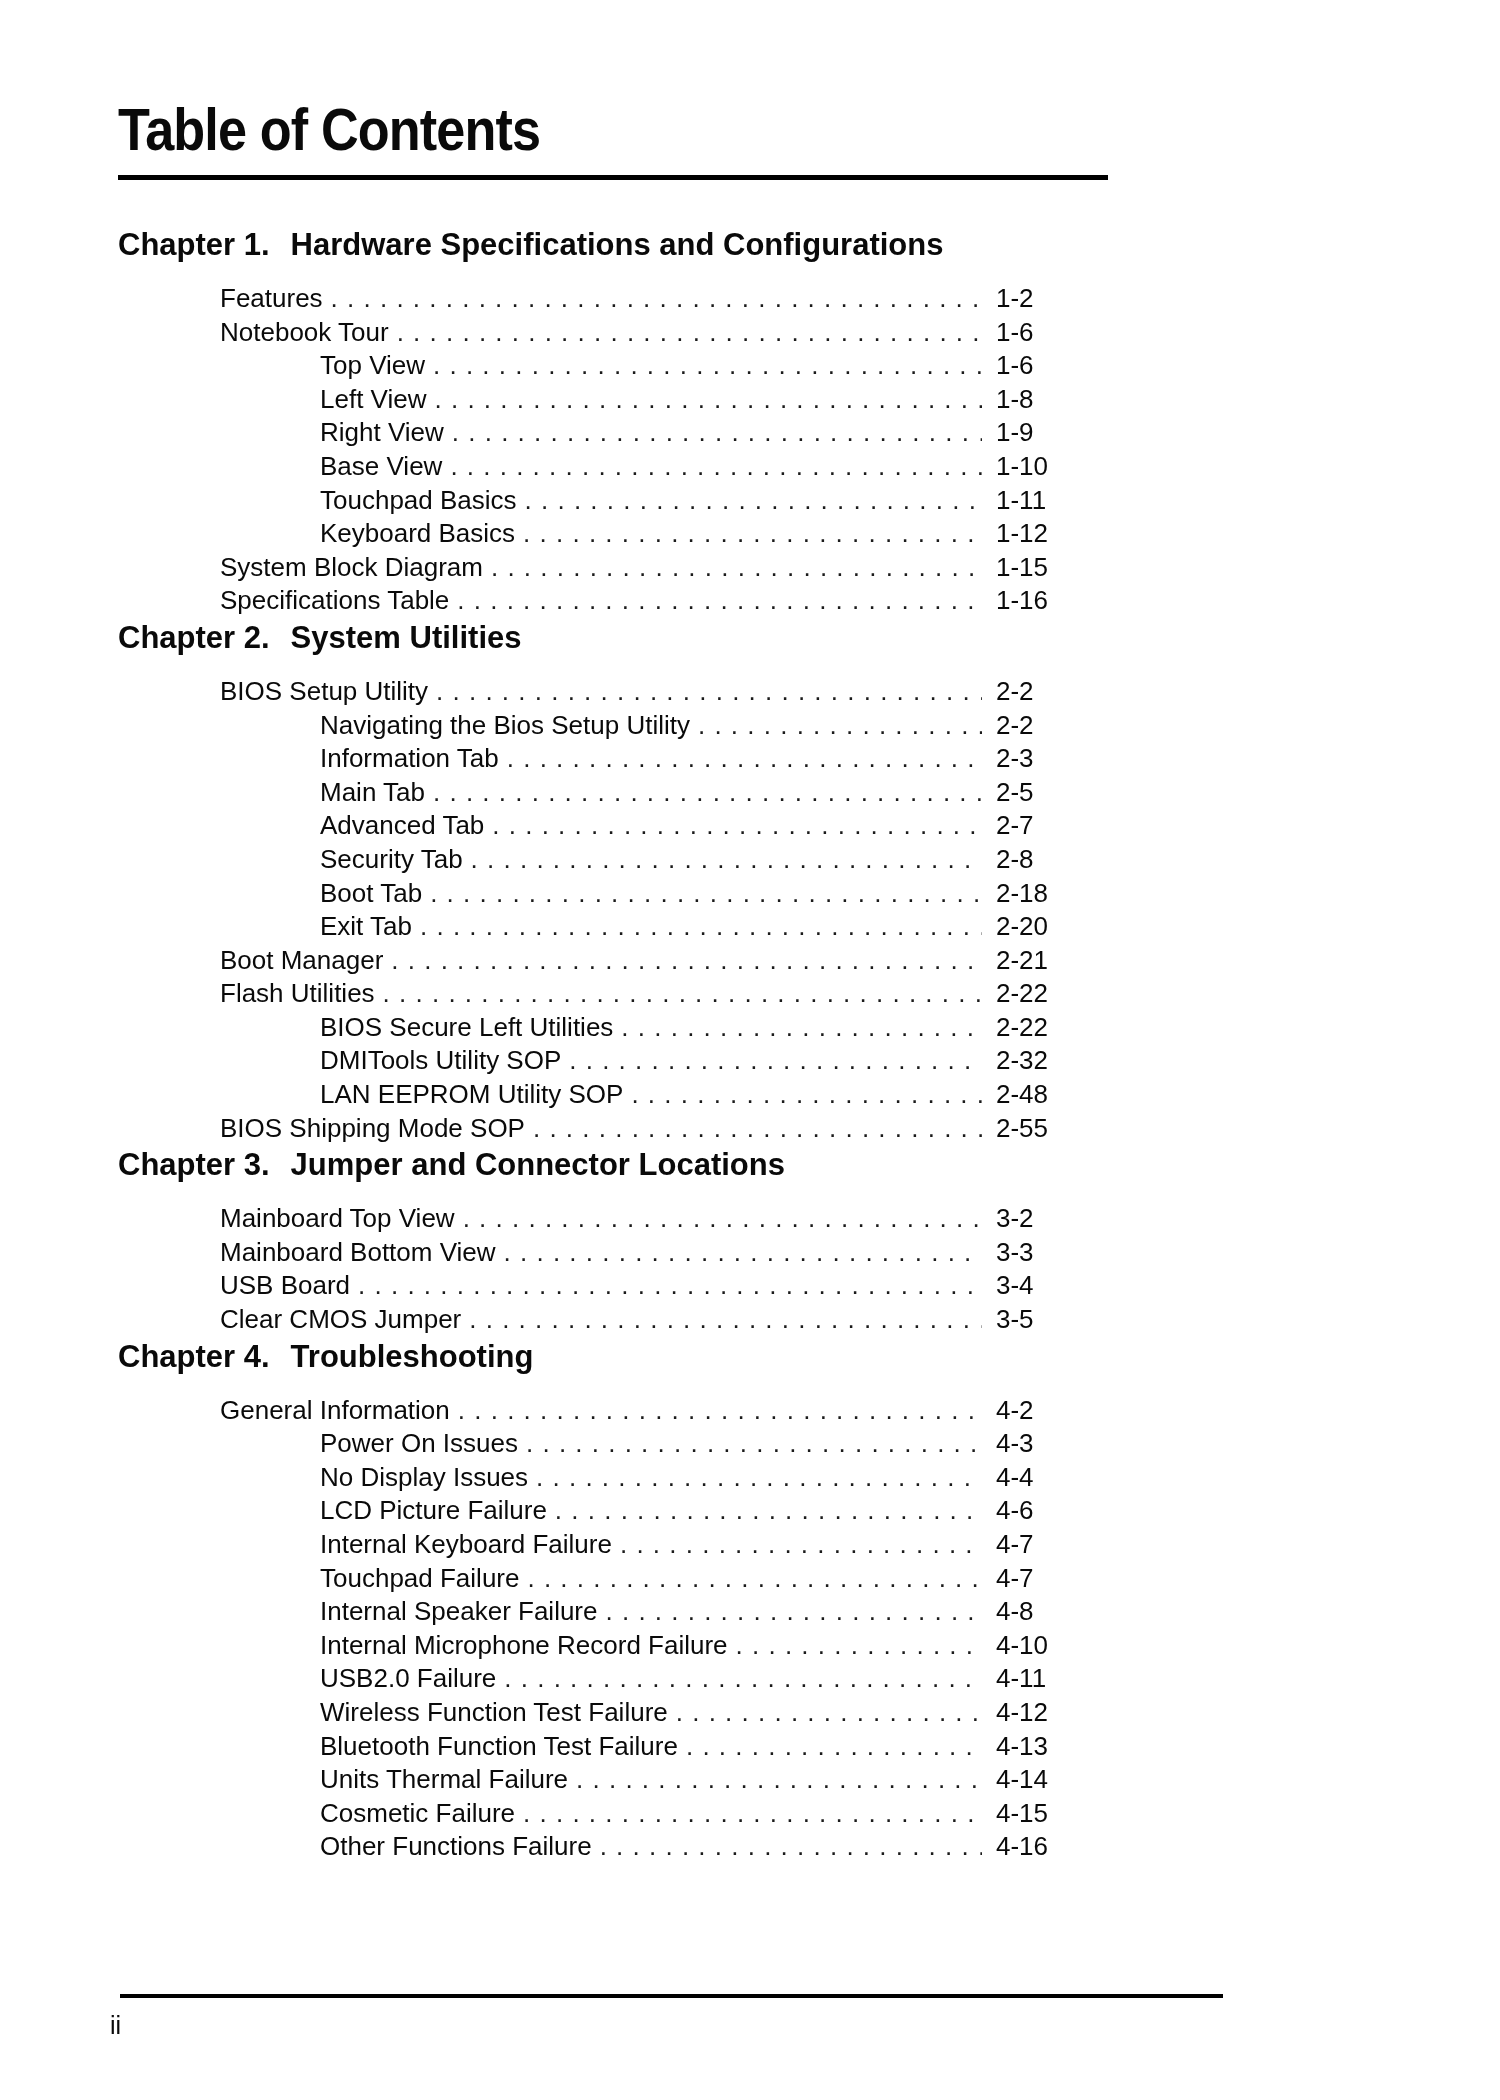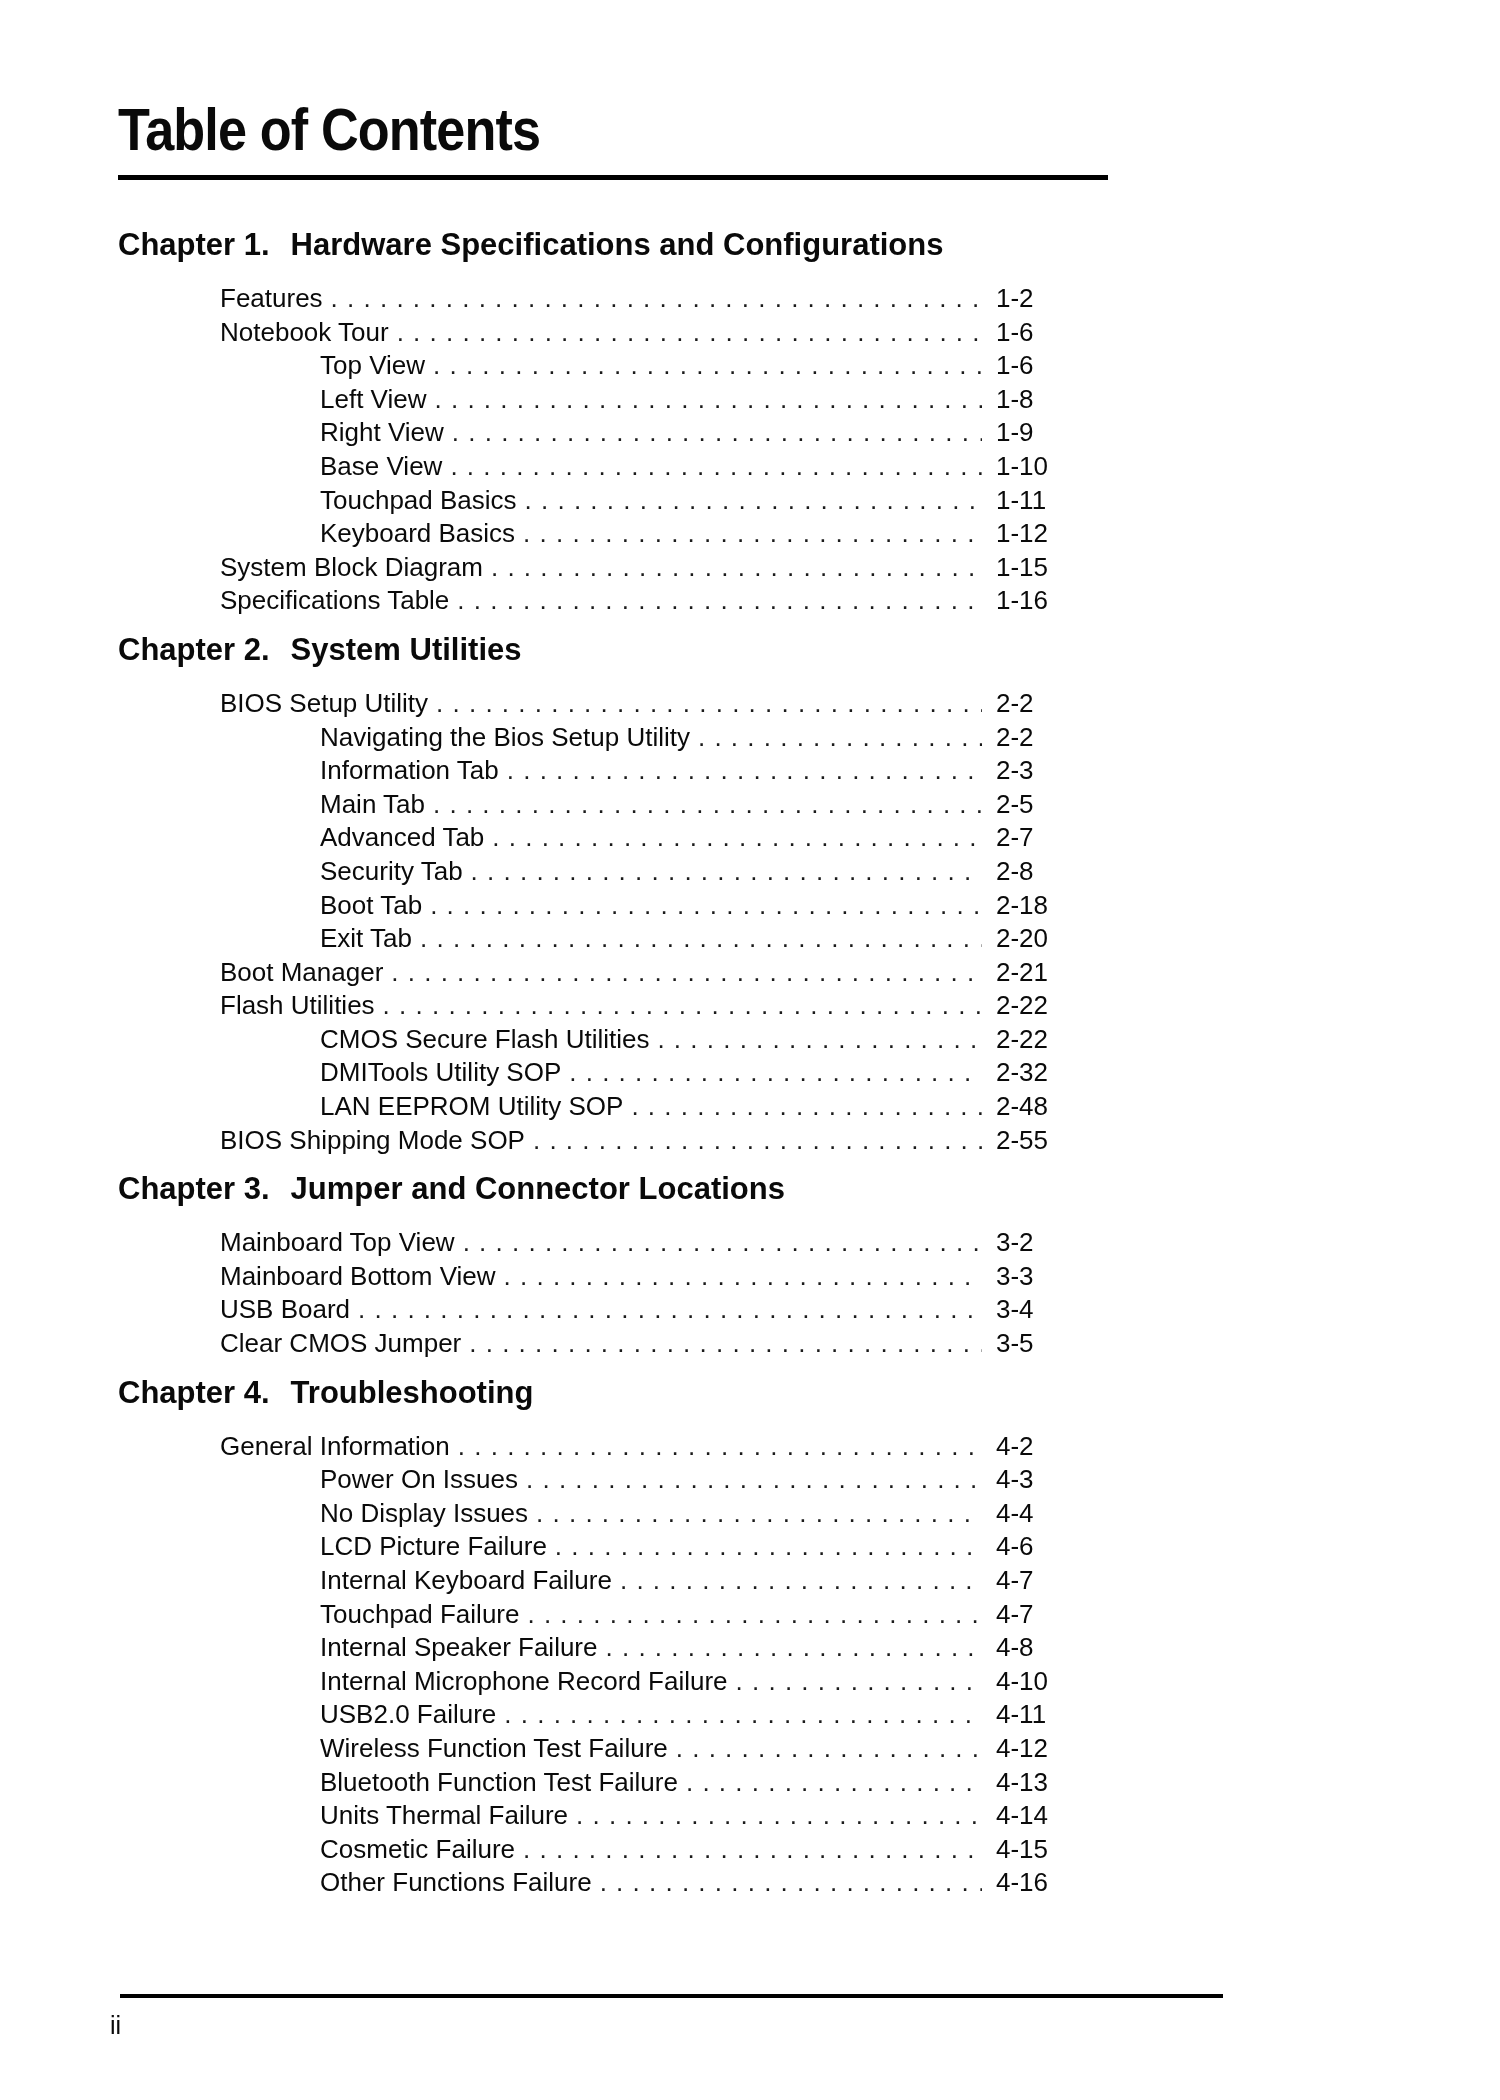--- a/index.html
+++ b/index.html
@@ -18,21 +18,21 @@
   .doc-title {
     margin: 0;
     font-size: 60px; line-height: 66px; font-weight: 700;
     letter-spacing: -1px;
     transform: scaleX(0.87);
     transform-origin: left bottom;
     white-space: nowrap;
   }
   .title-rule { margin-top: 12px; height: 5px; background: #000; }
   
-  .chapter { margin-top: 14px; }
+  .chapter { margin-top: 2px; }
   .toc > .chapter:first-child { margin-top: 47px; }
   .ch-head {
     margin: 0;
     font-size: 31px; line-height: 36px; font-weight: 700;
     display: flex; gap: 21px;
     white-space: nowrap;
   }
   .entries {
     list-style: none;
     margin: 19px 0 0 0; padding: 0;
@@ -202,21 +202,21 @@
     <span class="pg">2-21</span>
   </li>
 
   <li class="row lvl1">
     <span class="entry-label">Flash Utilities</span>
     <span class="dots"></span>
     <span class="pg">2-22</span>
   </li>
 
   <li class="row lvl2">
-    <span class="entry-label">CMOS Secure Flash Utilities</span>
+    <span class="entry-label">BIOS Secure Left Utilities</span>
     <span class="dots"></span>
     <span class="pg">2-22</span>
   </li>
 
   <li class="row lvl2">
     <span class="entry-label">DMITools Utility SOP</span>
     <span class="dots"></span>
     <span class="pg">2-32</span>
   </li>
 

